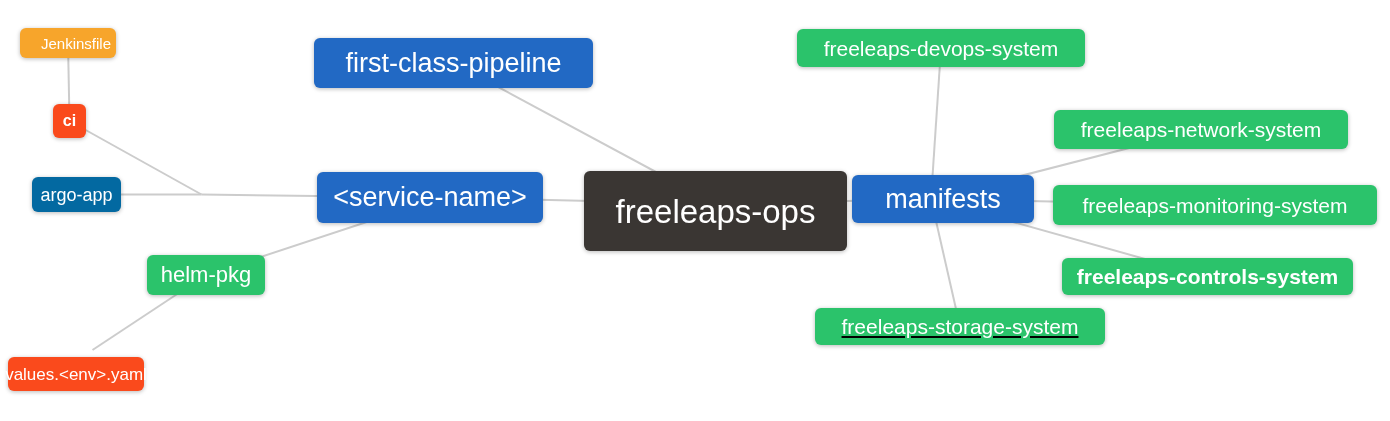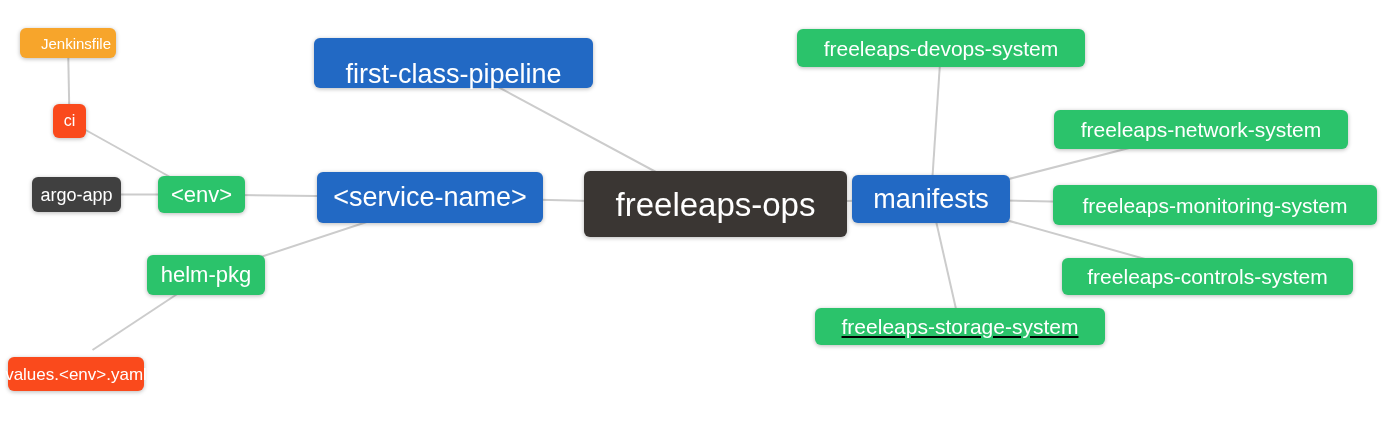--- a/index.html
+++ b/index.html
@@ -56,54 +56,51 @@
       <line x1="931" y1="199" x2="941" y2="48" stroke="#CCCCCC" stroke-width="2"></line>
       <line x1="931" y1="199" x2="1201" y2="129.5" stroke="#CCCCCC" stroke-width="2"></line>
       <line x1="931" y1="199" x2="1215" y2="205" stroke="#CCCCCC" stroke-width="2"></line>
       <line x1="931" y1="199" x2="1207.5" y2="276.5" stroke="#CCCCCC" stroke-width="2"></line>
       <line x1="931" y1="199" x2="960" y2="326.5" stroke="#CCCCCC" stroke-width="2"></line>
     </svg>
     <div class="node" style="left: 20px; top: 28px; width: 96px; height: 30px; background: rgb(247, 165, 43);">
       <span style="font-size: 15px; font-weight: 400; color: rgb(255, 255, 255); margin-left: 16px;">Jenkinsfile</span>
     </div>
     <div class="node" style="left: 53px; top: 104px; width: 33px; height: 34px; background: rgb(250, 74, 28);">
-      <span style="font-size: 16px; font-weight: 400; color: rgb(255, 255, 255);">ci</span>
+      <span style="font-size: 16px; font-weight: 700; color: rgb(255, 255, 255);">ci</span>
     </div>
-    <div class="node" style="left: 32px; top: 177px; width: 89px; height: 35px; background: #404040;">
+    <div class="node" style="left: 32px; top: 177px; width: 89px; height: 35px; background: #0369a1;">
       <span style="font-size: 18px; font-weight: 400; color: rgb(255, 255, 255);">argo-app</span>
-    </div>
-    <div class="node" style="left: 158px; top: 176px; width: 87px; height: 37px; background: rgb(43, 195, 107);">
-      <span style="font-size: 22px; font-weight: 400; color: rgb(255, 255, 255);">&lt;env&gt;</span>
     </div>
     <div class="node" style="left: 147px; top: 255px; width: 118px; height: 40px; background: rgb(43, 195, 107);">
       <span style="font-size: 22px; font-weight: 400; color: rgb(255, 255, 255);">helm-pkg</span>
     </div>
     <div class="node" style="left: 8px; top: 333px; width: 136px; height: 34px; background: rgb(250, 74, 28); margin-top: 24px;">
       <span style="font-size: 17px; font-weight: 400; color: rgb(255, 255, 255);">values.&lt;env&gt;.yaml</span>
     </div>
-    <div class="node" style="left: 314px; top: 38px; width: 279px; height: 50px; background: rgb(34, 105, 196); align-items: flex-end;">
+    <div class="node" style="left: 314px; top: 38px; width: 279px; height: 50px; background: rgb(34, 105, 196);">
       <span style="font-size: 27px; font-weight: 400; color: rgb(255, 255, 255);">first-class-pipeline</span>
     </div>
     <div class="node" style="left: 317px; top: 172px; width: 226px; height: 51px; background: rgb(34, 105, 196);">
       <span style="font-size: 27px; font-weight: 400; color: rgb(255, 255, 255);">&lt;service-name&gt;</span>
     </div>
-    <div class="node" style="left: 584px; top: 171px; width: 263px; height: 66px; background: rgb(58, 54, 51);">
+    <div class="node" style="left: 584px; top: 171px; width: 263px; height: 80px; background: rgb(58, 54, 51);">
       <span style="font-size: 33px; font-weight: 400; color: rgb(255, 255, 255);">freeleaps-ops</span>
     </div>
-    <div class="node" style="left: 852px; top: 175px; width: 158px; height: 48px; background: rgb(34, 105, 196);">
+    <div class="node" style="left: 852px; top: 175px; width: 182px; height: 48px; background: rgb(34, 105, 196);">
       <span style="font-size: 27px; font-weight: 400; color: rgb(255, 255, 255);">manifests</span>
     </div>
     <div class="node" style="left: 1054px; top: 110px; width: 294px; height: 39px; background: rgb(43, 195, 107);">
       <span style="font-size: 21px; font-weight: 400; color: rgb(255, 255, 255);">freeleaps-network-system</span>
     </div>
     <div class="node" style="left: 797px; top: 29px; width: 288px; height: 38px; background: rgb(43, 195, 107);">
       <span style="font-size: 21px; font-weight: 400; color: rgb(255, 255, 255);">freeleaps-devops-system</span>
     </div>
     <div class="node" style="left: 1053px; top: 185px; width: 324px; height: 40px; background: rgb(43, 195, 107);">
       <span style="font-size: 21px; font-weight: 400; color: rgb(255, 255, 255);">freeleaps-monitoring-system</span>
     </div>
     <div class="node" style="left: 1062px; top: 258px; width: 291px; height: 37px; background: rgb(43, 195, 107);">
-      <span style="font-size: 21px; font-weight: 400; color: rgb(255, 255, 255);">freeleaps-controls-system</span>
+      <span style="font-size: 21px; font-weight: 700; color: rgb(255, 255, 255);">freeleaps-controls-system</span>
     </div>
     <div class="node" style="left: 815px; top: 308px; width: 290px; height: 37px; background: rgb(43, 195, 107); text-decoration: underline;">
       <span style="font-size: 21px; font-weight: 400; color: rgb(255, 255, 255);">freeleaps-storage-system</span>
     </div>
   </div>
 
 </body></html>

